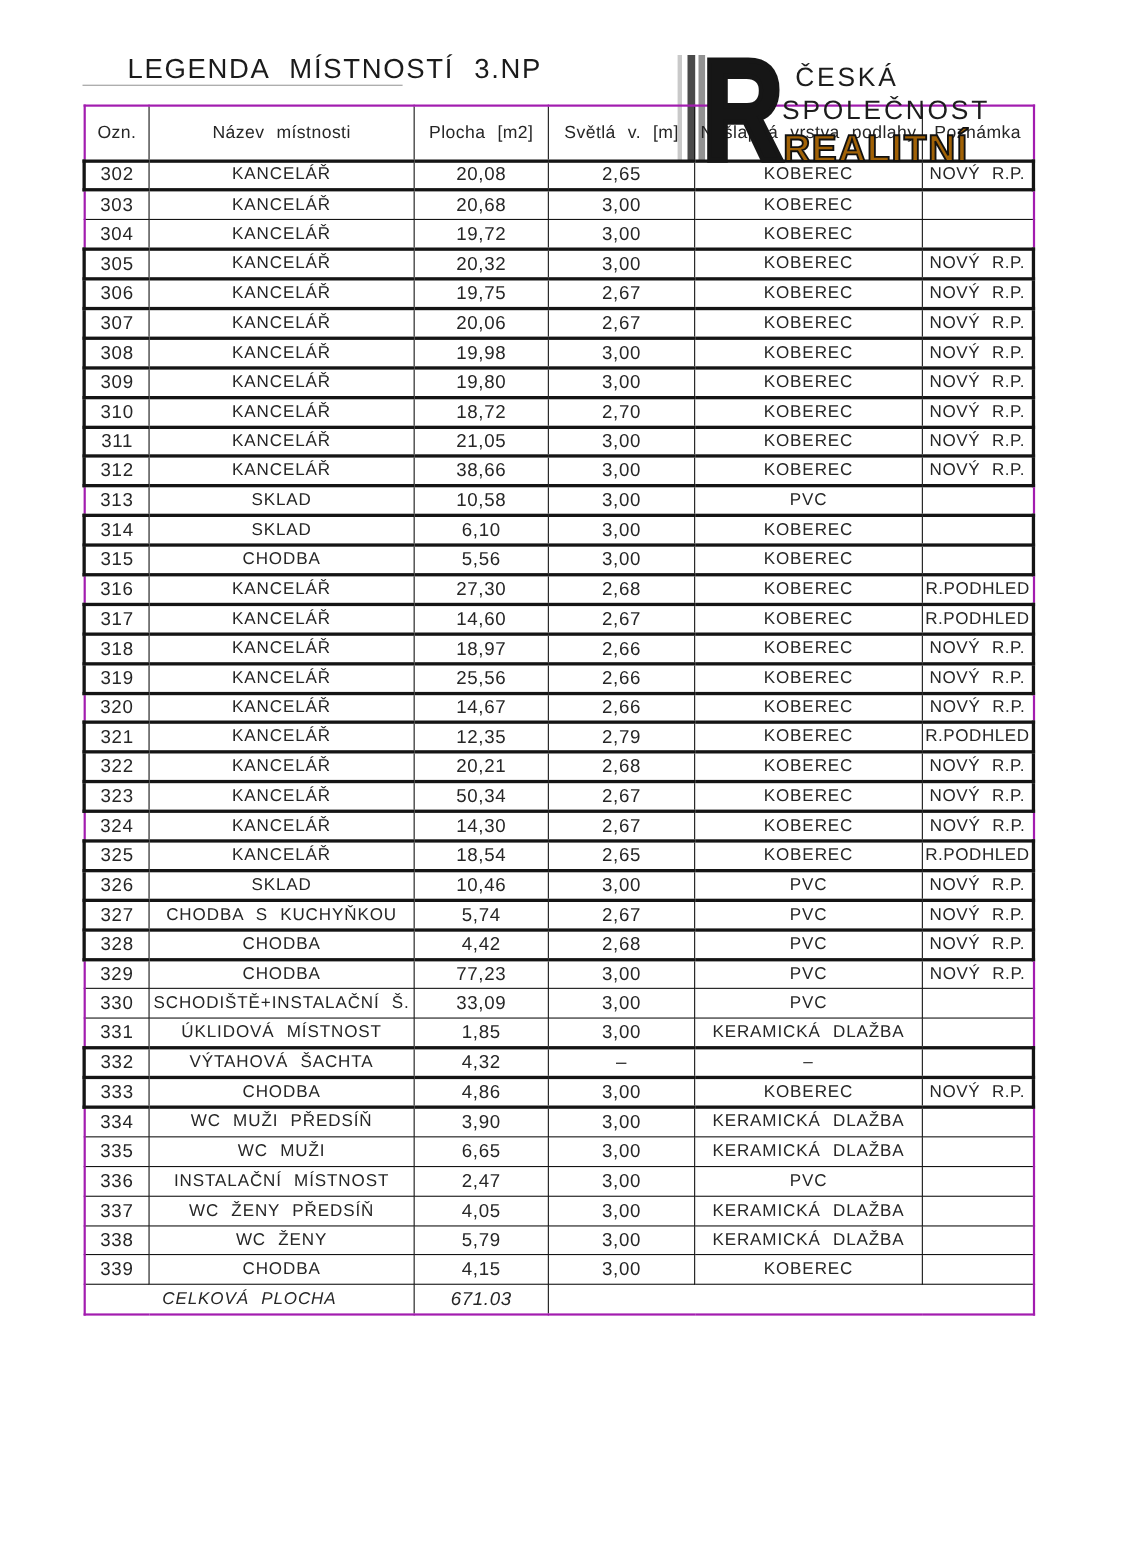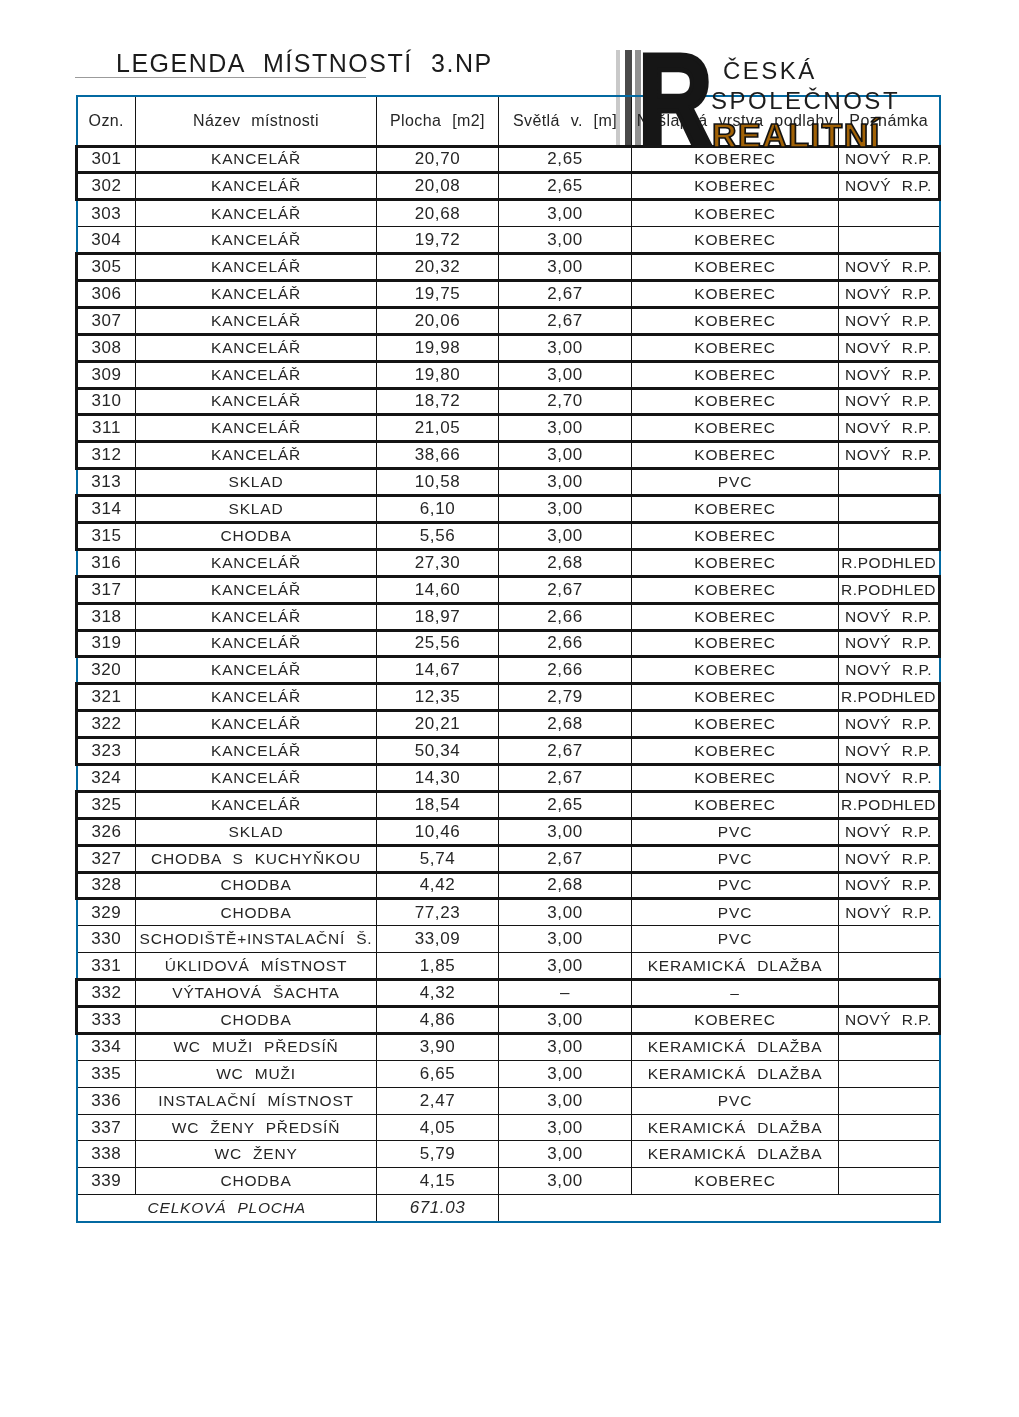--- a/index.html
+++ b/index.html
@@ -42,21 +42,21 @@
   .logo-t3 {
     position:absolute; left:712px; top:116px; z-index:6;
     font-size:34px; font-weight:bold; letter-spacing:1.5px;
     color:#a16207; -webkit-text-stroke:1.7px #111111; white-space:nowrap;
   }
 
   
   table {
     position:absolute; left:75px; top:95px; width:863px; z-index:2;
     border-collapse:collapse; table-layout:fixed;
-    border:2px solid #0369a1;
+    border:2px solid #a21caf;
   }
   th, td {
     border:1px solid #141414;
     text-align:center; vertical-align:middle; padding:0;
     font-size:16px; letter-spacing:0.4px; word-spacing:6px;
     color:#262626; white-space:nowrap; overflow:hidden;
     font-weight:normal; background:transparent;
   }
   thead tr { height:50px; }
   tbody tr { height:26.9px; }
@@ -98,28 +98,20 @@
         <th>Ozn.</th>
         <th>Název místnosti</th>
         <th>Plocha [m2]</th>
         <th>Světlá v. [m]</th>
         <th>Nášlapná vrstva podlahy</th>
         <th>Poznámka</th>
       </tr>
     </thead>
     <tbody>
         <tr class="bold">
-          <td class="num">301</td>
-          <td class="name">KANCELÁŘ</td>
-          <td class="num">20,70</td>
-          <td class="num">2,65</td>
-          <td class="name">KOBEREC</td>
-          <td class="note">NOVÝ R.P.</td>
-        </tr>
-        <tr class="bold">
           <td class="num">302</td>
           <td class="name">KANCELÁŘ</td>
           <td class="num">20,08</td>
           <td class="num">2,65</td>
           <td class="name">KOBEREC</td>
           <td class="note">NOVÝ R.P.</td>
         </tr>
         <tr>
           <td class="num">303</td>
           <td class="name">KANCELÁŘ</td>

